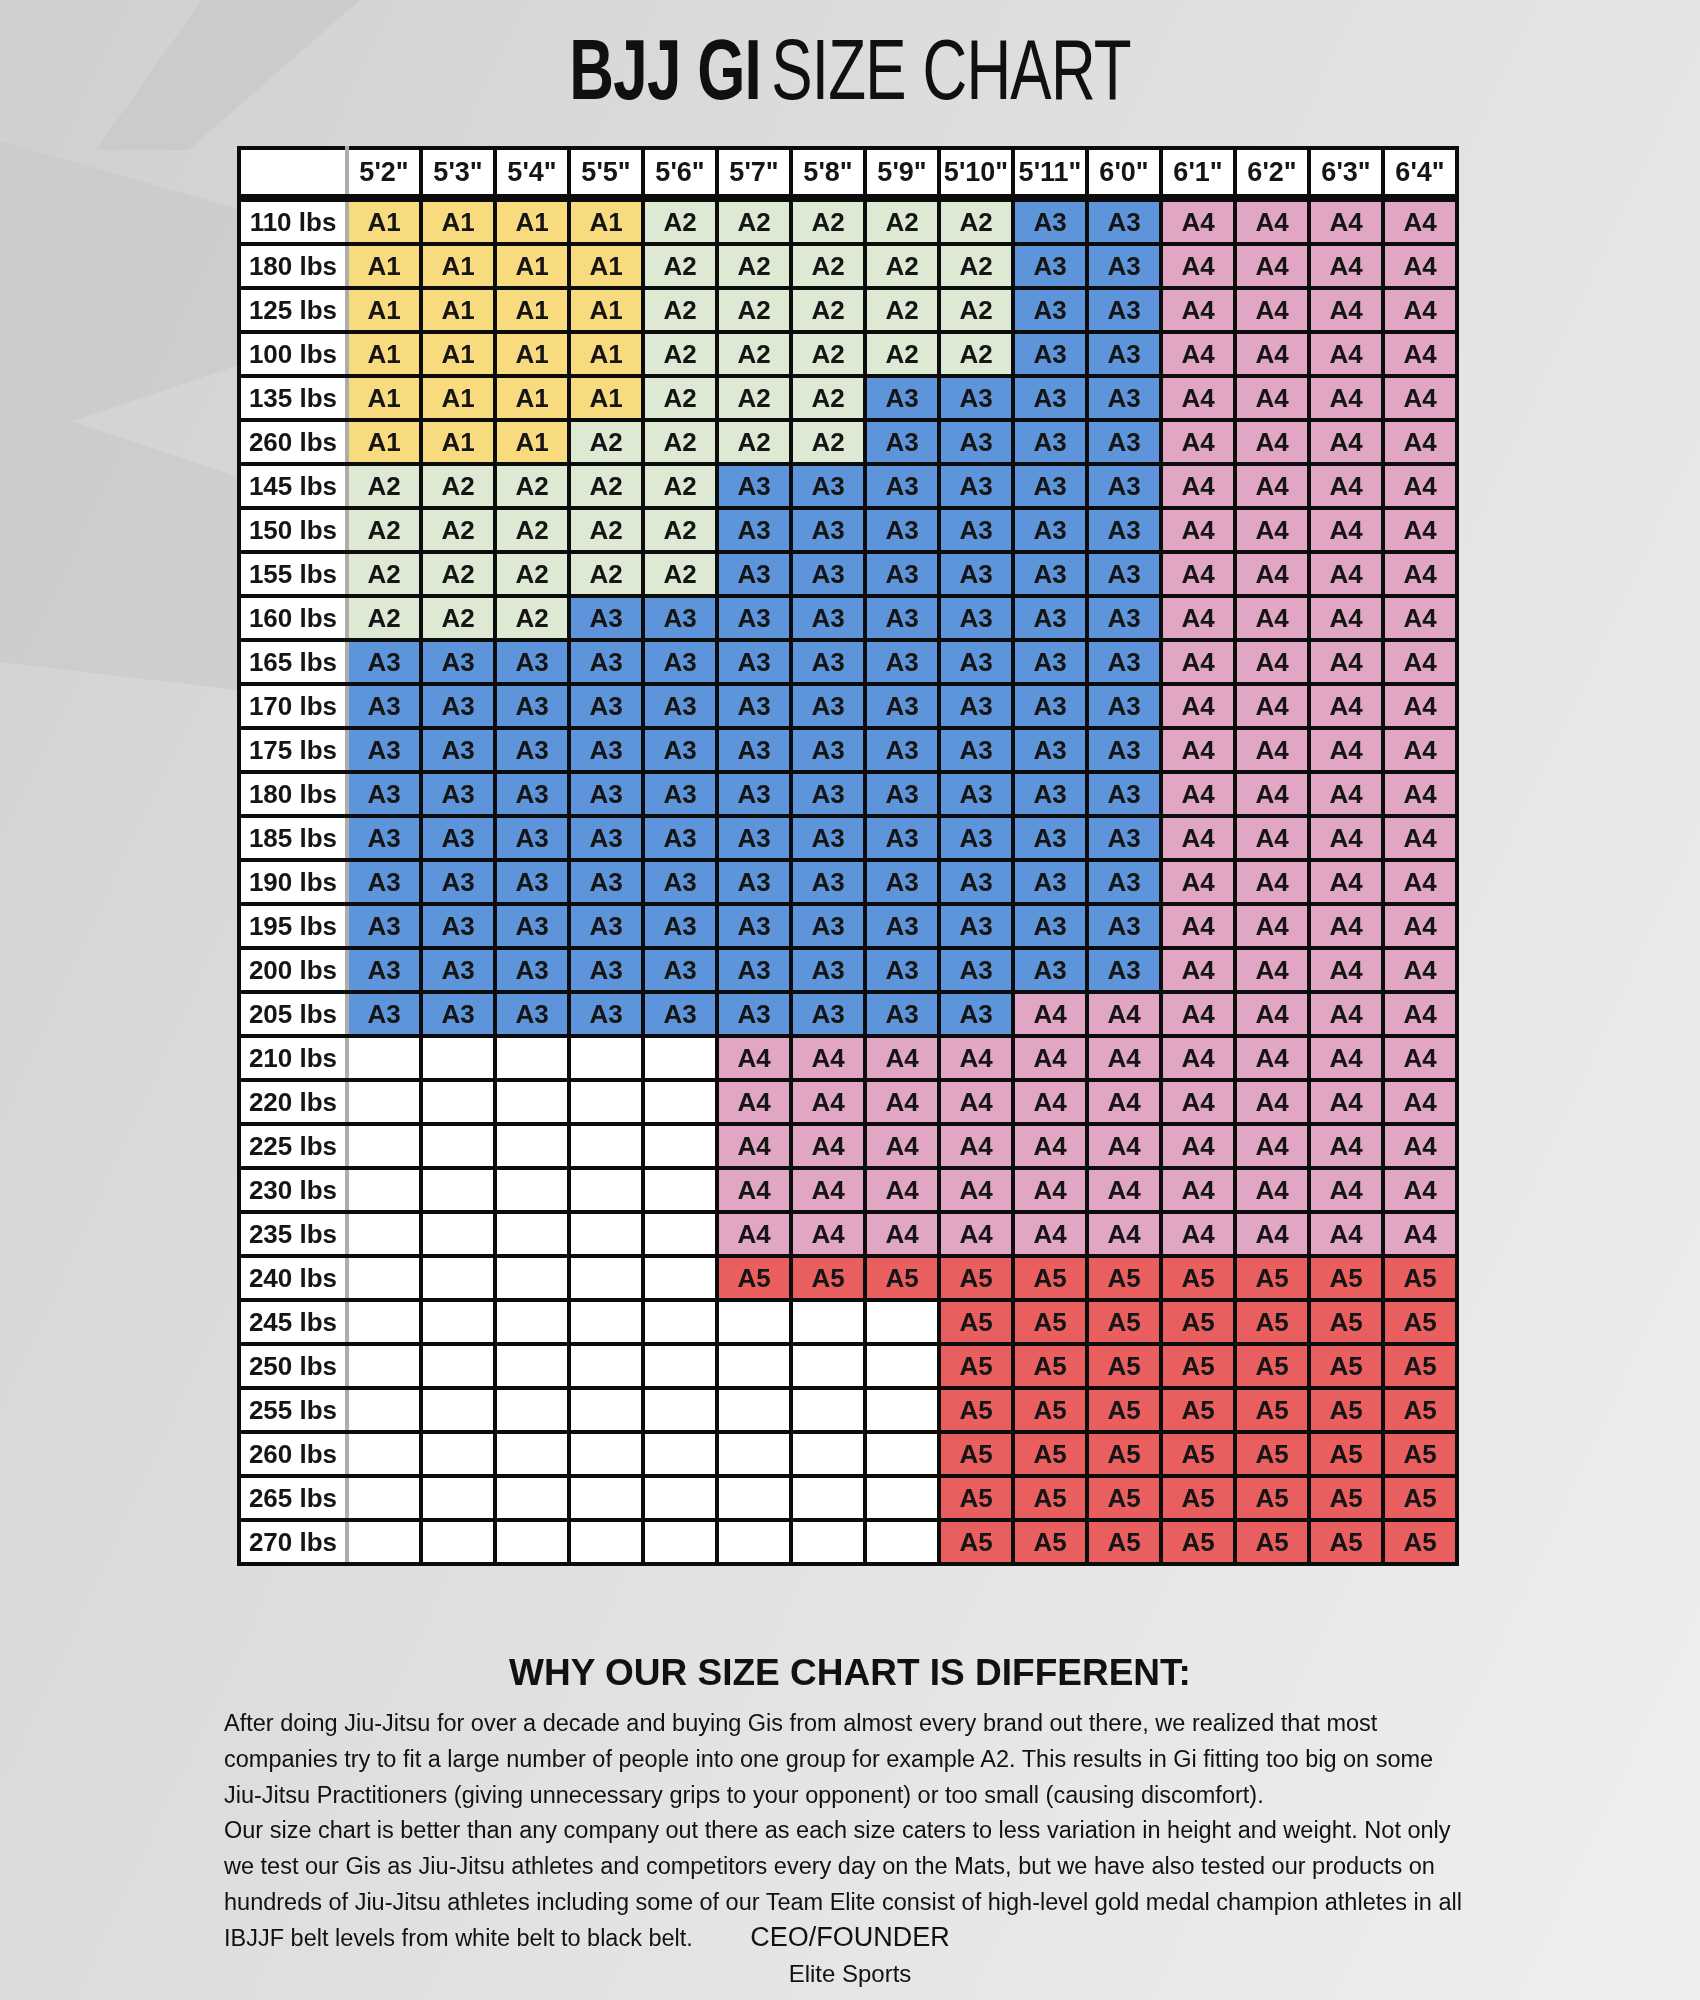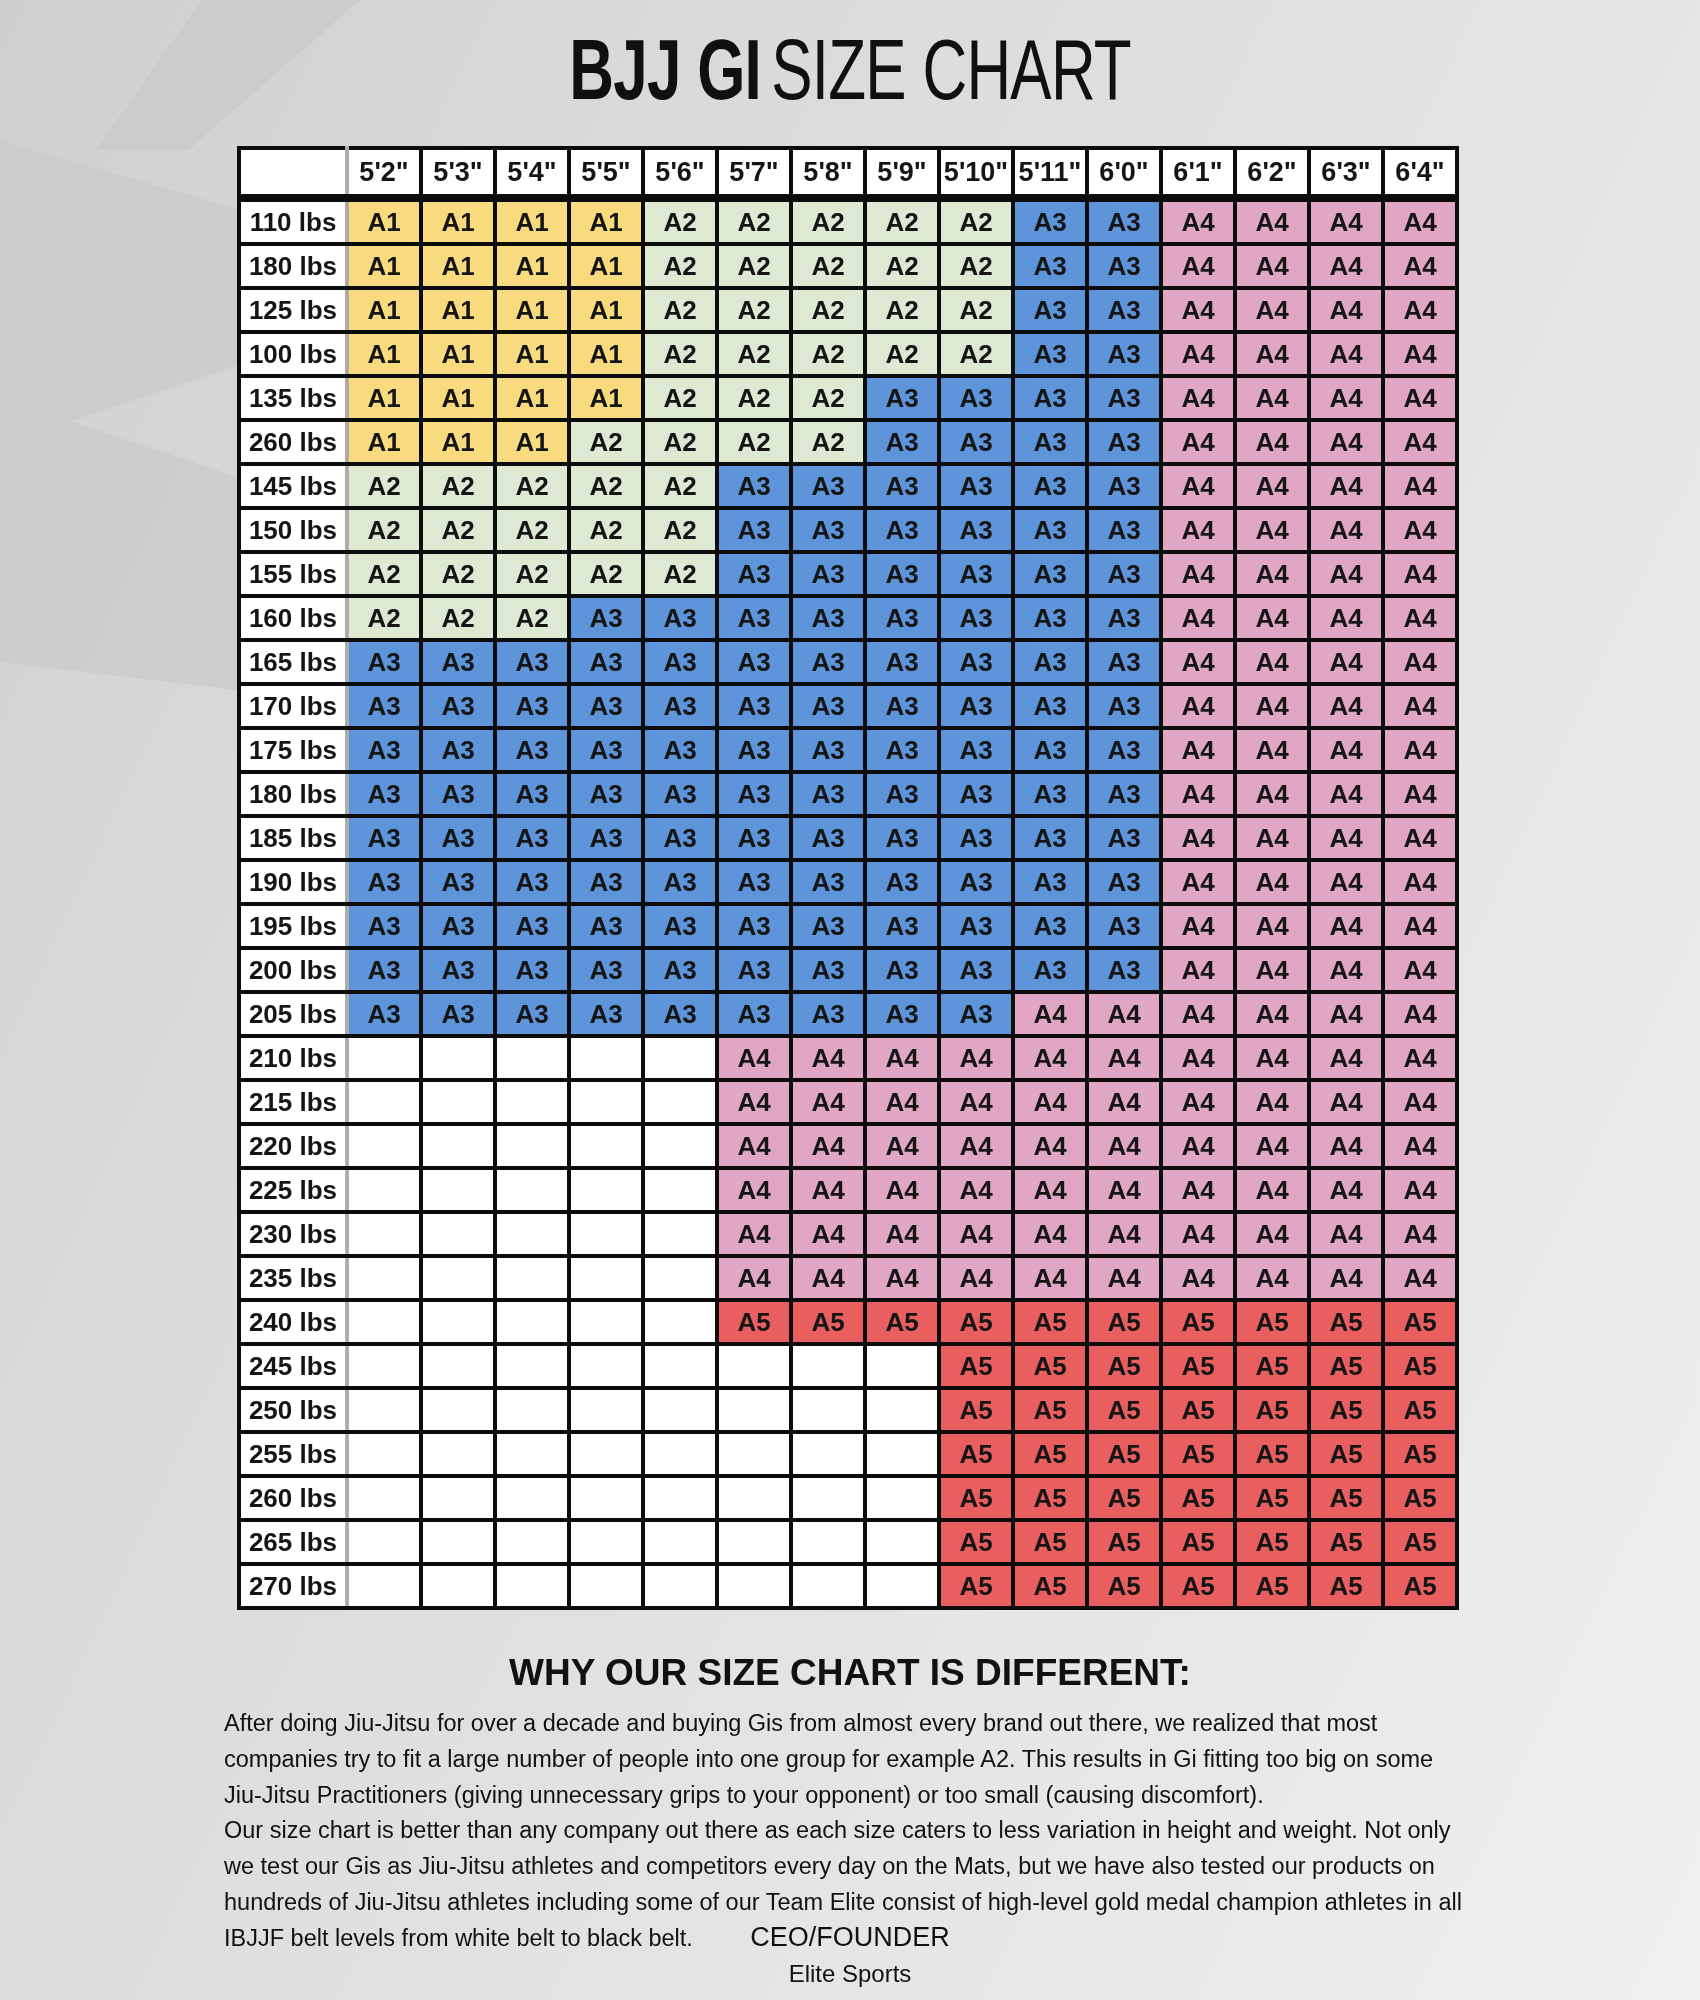--- a/index.html
+++ b/index.html
@@ -427,38 +427,20 @@
         <td style="background: rgb(224, 166, 196);">A4</td>
         <td style="background: rgb(224, 166, 196);">A4</td>
         <td style="background: rgb(224, 166, 196);">A4</td>
         <td style="background: rgb(224, 166, 196);">A4</td>
         <td style="background: rgb(224, 166, 196);">A4</td>
         <td style="background: rgb(224, 166, 196);">A4</td>
         <td style="background: rgb(224, 166, 196);">A4</td>
         <td style="background: rgb(224, 166, 196);">A4</td>
       </tr>
       <tr>
-        <td class="label">215 lbs</td>
-        <td style="background: rgb(255, 255, 255);"></td>
-        <td style="background: rgb(255, 255, 255);"></td>
-        <td style="background: rgb(255, 255, 255);"></td>
-        <td style="background: rgb(255, 255, 255);"></td>
-        <td style="background: rgb(255, 255, 255);"></td>
-        <td style="background: rgb(224, 166, 196);">A4</td>
-        <td style="background: rgb(224, 166, 196);">A4</td>
-        <td style="background: rgb(224, 166, 196);">A4</td>
-        <td style="background: rgb(224, 166, 196);">A4</td>
-        <td style="background: rgb(224, 166, 196);">A4</td>
-        <td style="background: rgb(224, 166, 196);">A4</td>
-        <td style="background: rgb(224, 166, 196);">A4</td>
-        <td style="background: rgb(224, 166, 196);">A4</td>
-        <td style="background: rgb(224, 166, 196);">A4</td>
-        <td style="background: rgb(224, 166, 196);">A4</td>
-      </tr>
-      <tr>
         <td class="label">220 lbs</td>
         <td style="background: rgb(255, 255, 255);"></td>
         <td style="background: rgb(255, 255, 255);"></td>
         <td style="background: rgb(255, 255, 255);"></td>
         <td style="background: rgb(255, 255, 255);"></td>
         <td style="background: rgb(255, 255, 255);"></td>
         <td style="background: rgb(224, 166, 196);">A4</td>
         <td style="background: rgb(224, 166, 196);">A4</td>
         <td style="background: rgb(224, 166, 196);">A4</td>
         <td style="background: rgb(224, 166, 196);">A4</td>

